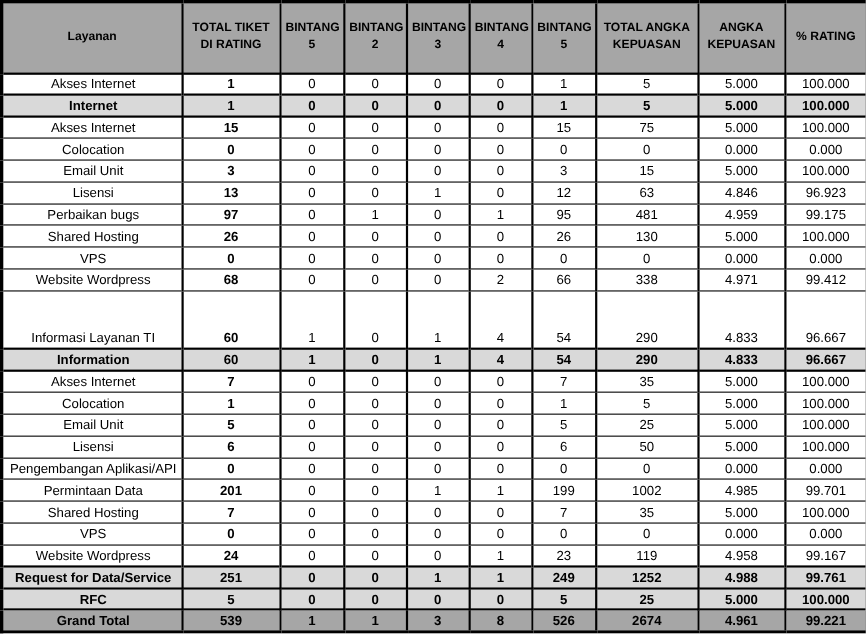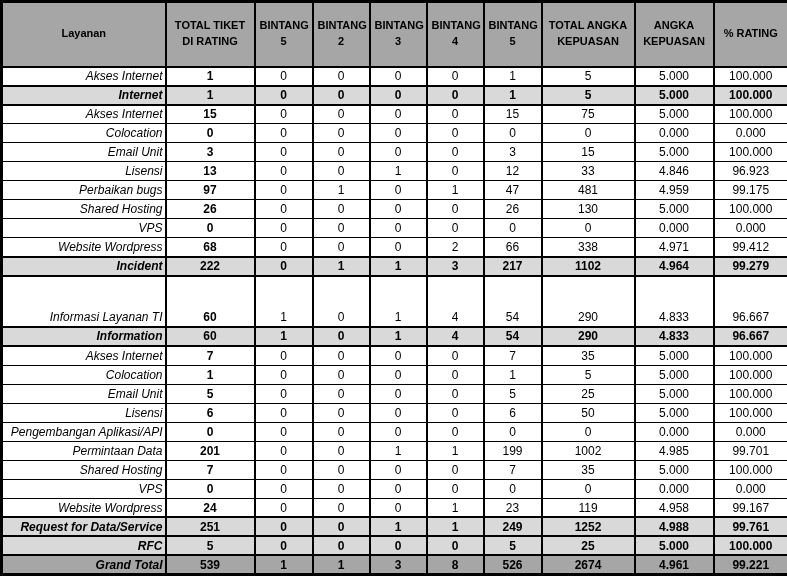--- a/index.html
+++ b/index.html
@@ -47,23 +47,22 @@
   }
   tbody tr { height: 17.5px; }
   tbody td {
     font-size: 12px;
     text-align: center;
     vertical-align: middle;
     white-space: nowrap;
     padding: 0 2px;
   }
   tbody td.layanan-cell {
-    text-align: right;
+    text-align: center;
     padding-left: 4px;
-    font-style: italic;
   }
   tbody td.col-total { font-weight: 700; }
   tr.subtotal td {
     background: var(--subtotal-bg);
     font-weight: 700;
     border-top-width: 2px;
     border-bottom-width: 2px;
   }
   tr.grandtotal td {
     background: var(--grandtotal-bg);
@@ -169,32 +168,32 @@
         <td>100.000</td>
       </tr>
       <tr class="detail">
         <td class="layanan-cell">Lisensi</td>
         <td class="col-total">13</td>
         <td>0</td>
         <td>0</td>
         <td>1</td>
         <td>0</td>
         <td>12</td>
-        <td>33</td>
+        <td>63</td>
         <td>4.846</td>
         <td>96.923</td>
       </tr>
       <tr class="detail">
         <td class="layanan-cell">Perbaikan bugs</td>
         <td class="col-total">97</td>
         <td>0</td>
         <td>1</td>
         <td>0</td>
         <td>1</td>
-        <td>47</td>
+        <td>95</td>
         <td>481</td>
         <td>4.959</td>
         <td>99.175</td>
       </tr>
       <tr class="detail">
         <td class="layanan-cell">Shared Hosting</td>
         <td class="col-total">26</td>
         <td>0</td>
         <td>0</td>
         <td>0</td>
@@ -220,32 +219,20 @@
         <td class="layanan-cell">Website Wordpress</td>
         <td class="col-total">68</td>
         <td>0</td>
         <td>0</td>
         <td>0</td>
         <td>2</td>
         <td>66</td>
         <td>338</td>
         <td>4.971</td>
         <td>99.412</td>
-      </tr>
-      <tr class="subtotal">
-        <td class="layanan-cell">Incident</td>
-        <td class="col-total">222</td>
-        <td>0</td>
-        <td>1</td>
-        <td>1</td>
-        <td>3</td>
-        <td>217</td>
-        <td>1102</td>
-        <td>4.964</td>
-        <td>99.279</td>
       </tr>
       <tr class="detail tall">
         <td class="layanan-cell">Informasi Layanan TI</td>
         <td class="col-total">60</td>
         <td>1</td>
         <td>0</td>
         <td>1</td>
         <td>4</td>
         <td>54</td>
         <td>290</td>

